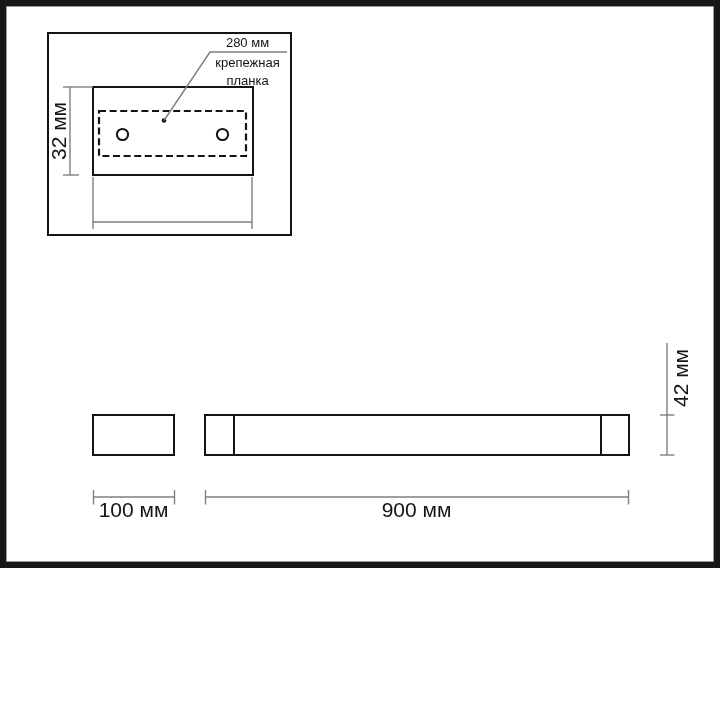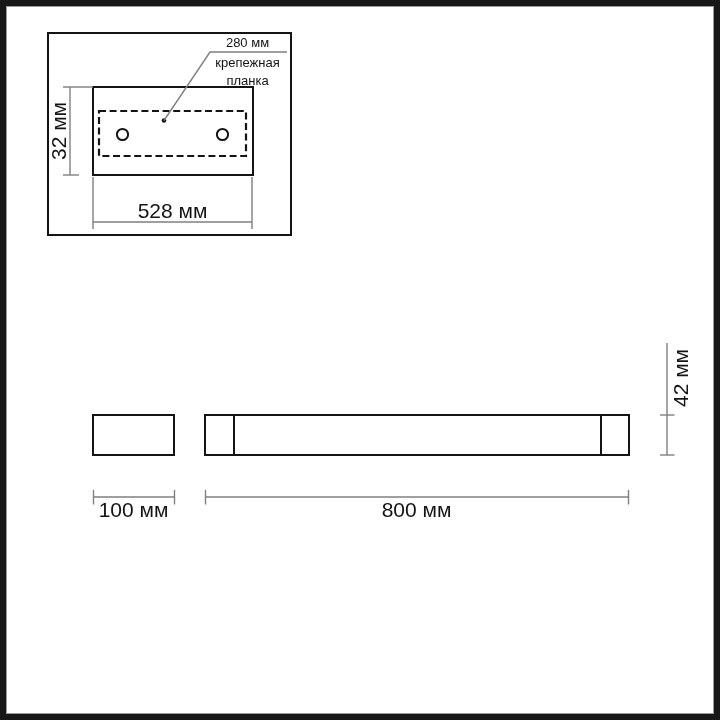--- a/index.html
+++ b/index.html
@@ -4,21 +4,21 @@
 <style>
   :root{
     --ink:#141414;
     --dim:#7f7f7f;
     --bg:#ffffff;
     --frame:#181818;
   }
   html,body{margin:0;padding:0;background:#fff;}
   .canvas{
     position:relative;
-    width:720px;height:720px;
+    width:720px;height:568px;
     box-sizing:border-box;
     background:var(--bg);
     border:6px solid var(--frame);
     box-shadow:inset 0 0 0 1px #9b9b9b;
     overflow:hidden;
     font-family:"Liberation Sans", sans-serif;
   }
   .rect{
     position:absolute;
     box-sizing:border-box;
@@ -108,18 +108,17 @@
     <g>
       <path d="M667,343 V455" class="dim"></path>
       <path d="M660,415 H674.5" class="dim"></path>
       <path d="M660,455 H674.5" class="dim"></path>
     </g>
   </svg>
 
   <div class="lbl small l-280">280 мм</div>
   <div class="lbl small wrap l-name">крепежная планка</div>
   <div class="lbl big rot l-32">32 мм</div>
-  <div class="lbl big l-528">528 мм</div>
   <div class="lbl big l-100">100 мм</div>
-  <div class="lbl big l-600">800 мм</div>
+  <div class="lbl big l-600">900 мм</div>
   <div class="lbl big rot l-42">42 мм</div>
 
 </div>
 
 </body></html>

